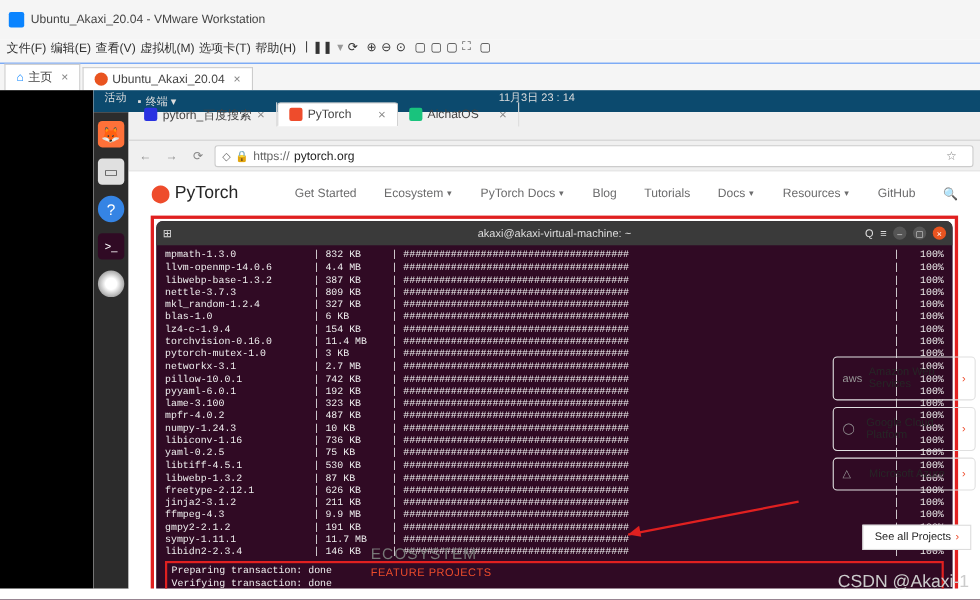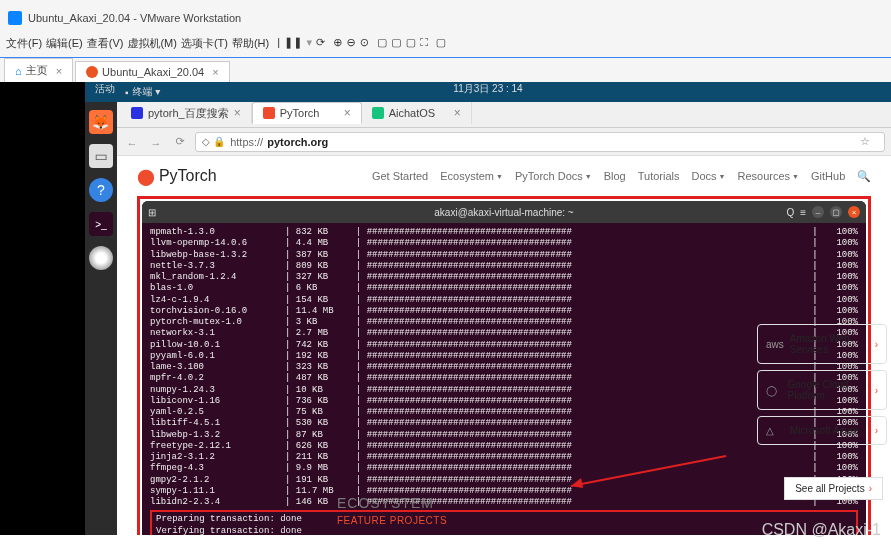--- a/index.html
+++ b/index.html
@@ -22,39 +22,39 @@
 .top-bar .time{margin-left:auto;margin-right:auto;position:absolute;left:50%;transform:translateX(-50%)}
 .ubuntu-body{display:flex;height:calc(100% - 20px)}
 .dock{width:32px;background:#2c2c2c;flex-shrink:0;display:flex;flex-direction:column;align-items:center;padding-top:8px;gap:10px}
 .dock .d{width:24px;height:24px;border-radius:4px;display:flex;align-items:center;justify-content:center;font-size:14px}
 .dock .ff{background:#ff7139;color:#fff}
 .dock .files{background:#e0e0e0;color:#555}
 .dock .help{background:#3584e4;color:#fff;border-radius:50%}
 .dock .term{background:#300a24;color:#fff;font-size:10px}
 .dock .dvd{background:radial-gradient(circle,#fff 30%,#aaa 70%);border-radius:50%}
 .browser{flex:1;background:#fff;display:flex;flex-direction:column}
-.br-tabs{height:26px;background:#f0f0f0;display:flex;align-items:flex-start;padding:0 4px;border-bottom:1px solid #ccc}
+.br-tabs{height:26px;background:#f0f0f0;display:flex;align-items:flex-end;padding:12px 4px;border-bottom:1px solid #ccc}
 .br-tab{display:flex;align-items:center;gap:5px;padding:0 10px;height:22px;font-size:11px;color:#444;border-right:1px solid #ddd;min-width:110px}
 .br-tab.active{background:#fff;border:1px solid #ccc;border-bottom-color:#fff;border-radius:3px 3px 0 0}
 .br-tab .x{margin-left:auto;color:#888;font-size:12px}
 .br-tab .fav{width:12px;height:12px}
 .br-tab .fav.baidu{background:#2932e1;border-radius:2px}
 .br-tab .fav.pt{background:#ee4c2c;border-radius:2px}
 .br-tab .fav.chat{background:#19c37d;border-radius:2px}
 .br-addr{height:28px;background:#f0f0f0;display:flex;align-items:center;padding:0 6px;gap:6px;border-bottom:1px solid #ddd}
 .br-addr .nav{width:18px;height:18px;color:#888;display:flex;align-items:center;justify-content:center}
 .br-addr .url-bar{flex:1;height:20px;background:#fff;border:1px solid #ccc;border-radius:3px;display:flex;align-items:center;padding:0 6px;font-size:11px;color:#666;gap:4px}
 .br-addr .url-bar .lock{font-size:10px}
-.br-addr .url-bar b{color:#222;font-weight:bold}
+.br-addr .url-bar b{color:#222;font-weight:normal}
 .br-addr .star{width:18px;color:#888}
 .page{flex:1;position:relative;overflow:hidden;background:#fff}
 .pt-header{height:40px;display:flex;align-items:center;padding:0 20px;background:#fff}
 .pt-logo{display:flex;align-items:center;gap:4px;font-size:16px;color:#262626}
 .pt-logo .flame{color:#ee4c2c;font-size:16px}
-.pt-nav{margin-left:auto;display:flex;gap:12px;font-size:11px;color:#6c6c6d}
+.pt-nav{margin-left:auto;display:flex;gap:25px;font-size:11px;color:#6c6c6d}
 .pt-nav span{display:flex;align-items:center;gap:2px}
 .pt-nav .car{font-size:7px}
 .pt-content{padding:0 20px;position:relative}
 .red-box{border:3px solid #e02020;position:relative;padding:2px}
 .terminal{background:#300a24;border-radius:6px;overflow:hidden}
 .term-hdr{height:22px;background:#3a3a3a;display:flex;align-items:center;padding:0 6px;color:#ddd;font-size:10px}
 .term-hdr .title{position:absolute;left:50%;transform:translateX(-50%)}
 .term-hdr .ctrls{margin-left:auto;display:flex;gap:6px;align-items:center}
 .term-hdr .c{width:12px;height:12px;border-radius:50%;display:flex;align-items:center;justify-content:center;font-size:8px}
 .term-hdr .close{background:#e95420;color:#fff}

